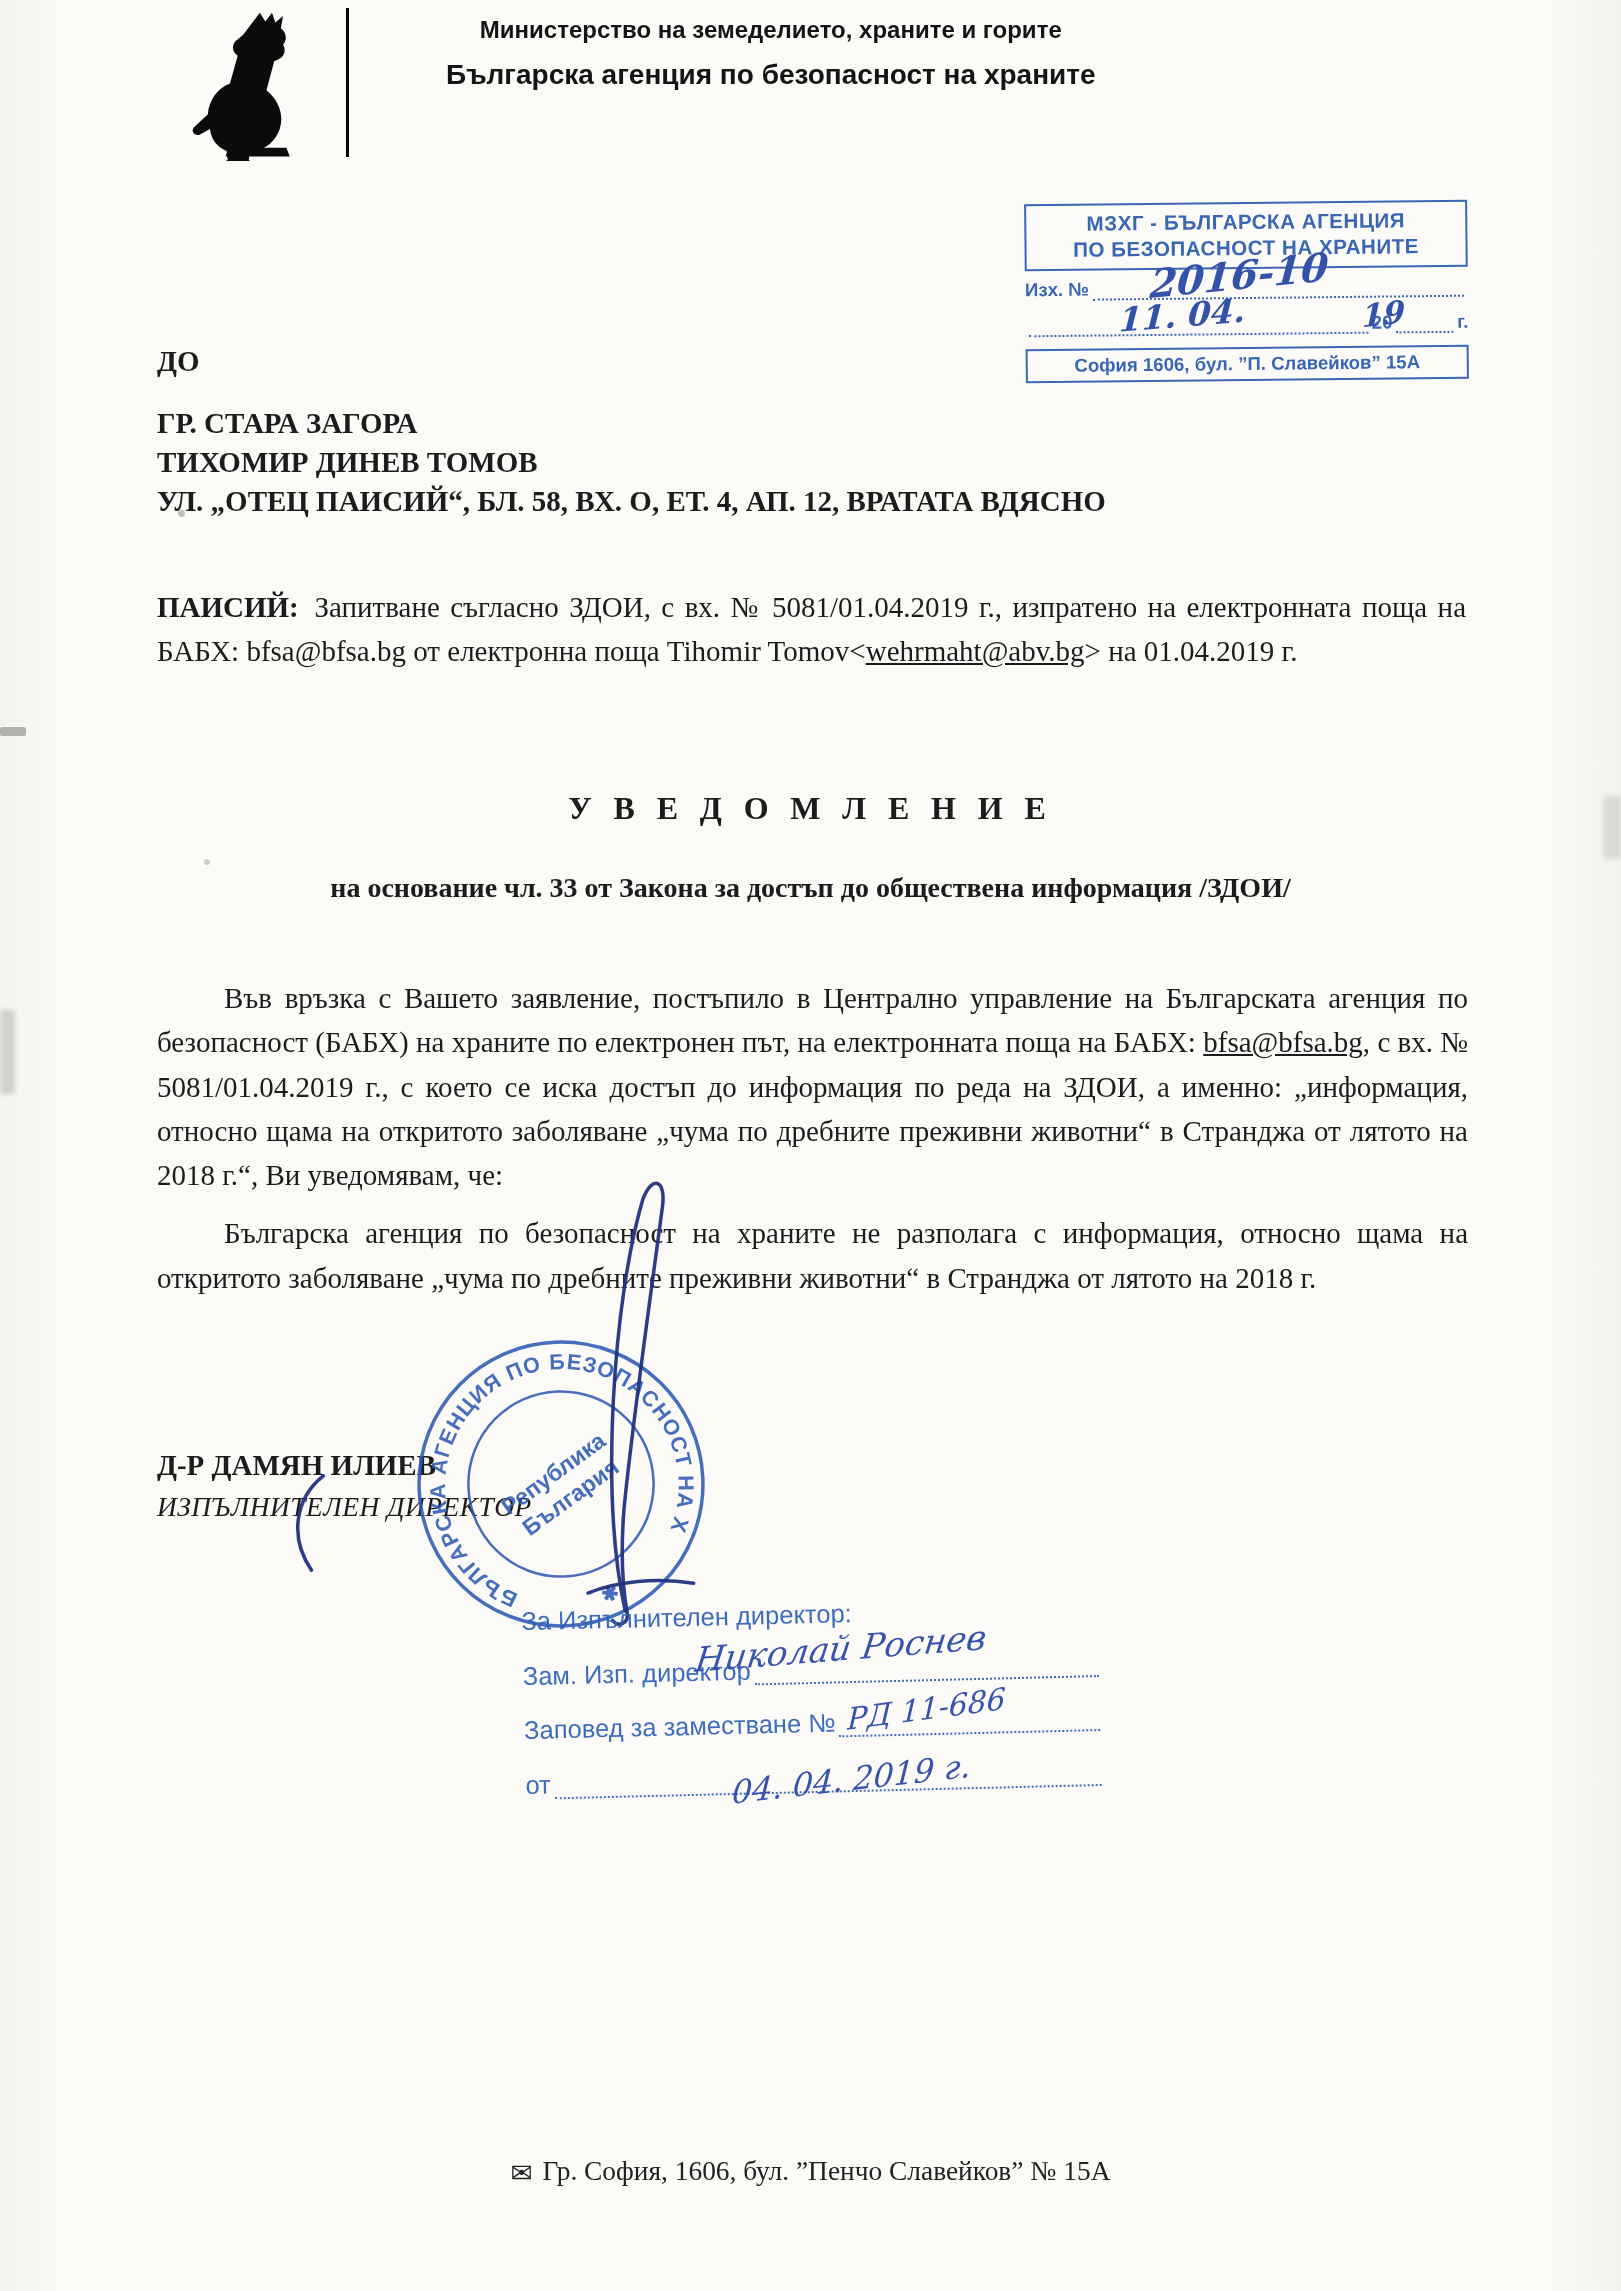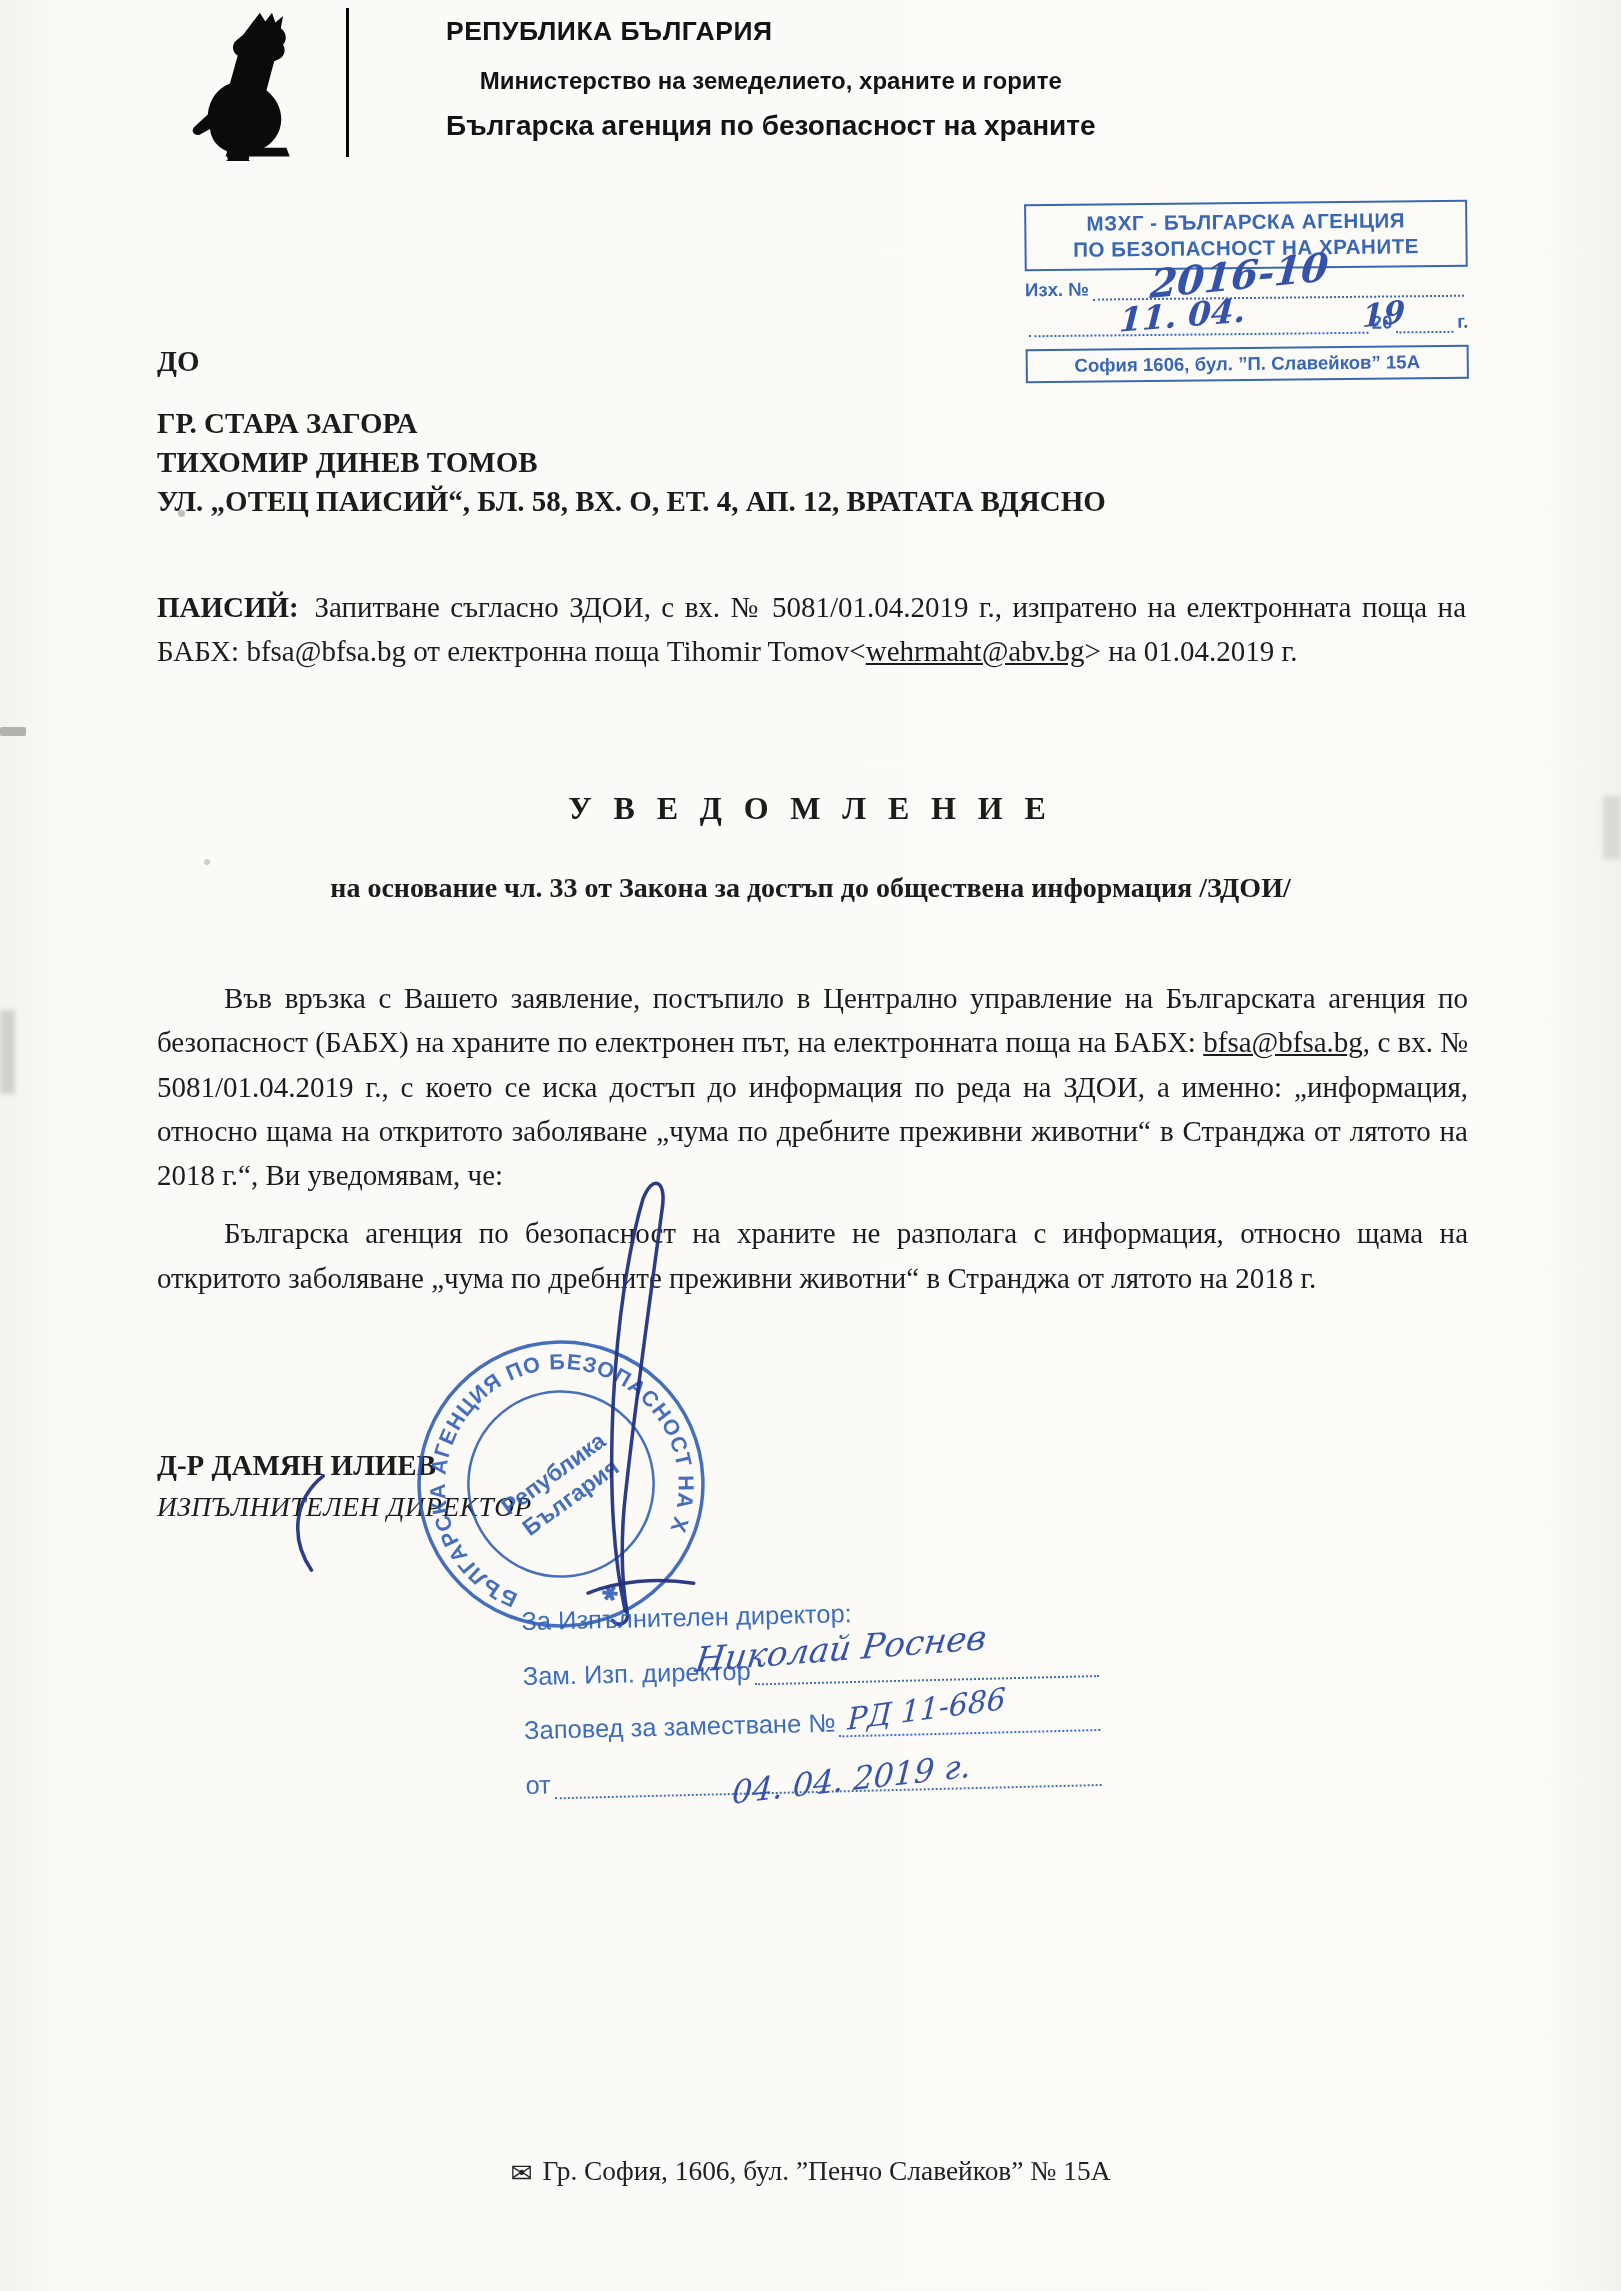--- a/index.html
+++ b/index.html
@@ -113,21 +113,20 @@
   <div class="coat">
     <svg viewBox="0 0 110 140" width="129" height="155">
       <g fill="#0b0b0b">
         <path d="M58,6 l5,8 6,-8 3,9 7,-6 -2,11 c5,4 6,10 2,15 c3,5 1,11 -4,13 l-4,2 -7,26 c11,9 16,22 12,35 c-4,12 -15,20 -27,21 l-1,7 c3,2 5,5 5,8 l-11,0 -1,-7 -5,0 -1,7 -11,0 c0,-4 2,-7 5,-8 l-1,-8 c-9,-4 -14,-11 -15,-20 l-9,5 c-5,2 -9,-3 -5,-7 l12,-11 c1,-13 9,-24 20,-28 l7,-25 c-5,-3 -6,-10 -1,-14 l6,-5 z"></path>
         <path d="M30,128 l52,0 3,8 -58,0 z"></path>
       </g>
     </svg>
   </div>
   <div class="lh-rule"></div>
   <div class="lh-text">
-    <div class="lh1">РЕПУБЛИКА БЪЛГАРИЯ</div>
     <div class="lh2">Министерство на земеделието, храните и горите</div>
     <div class="lh3">Българска агенция по безопасност на храните</div>
   </div>
 
   <div class="reg-stamp">
     <div class="reg-title">
       <div>МЗХГ - БЪЛГАРСКА АГЕНЦИЯ</div>
       <div>ПО БЕЗОПАСНОСТ НА ХРАНИТЕ</div>
     </div>
     <div class="srow num">

